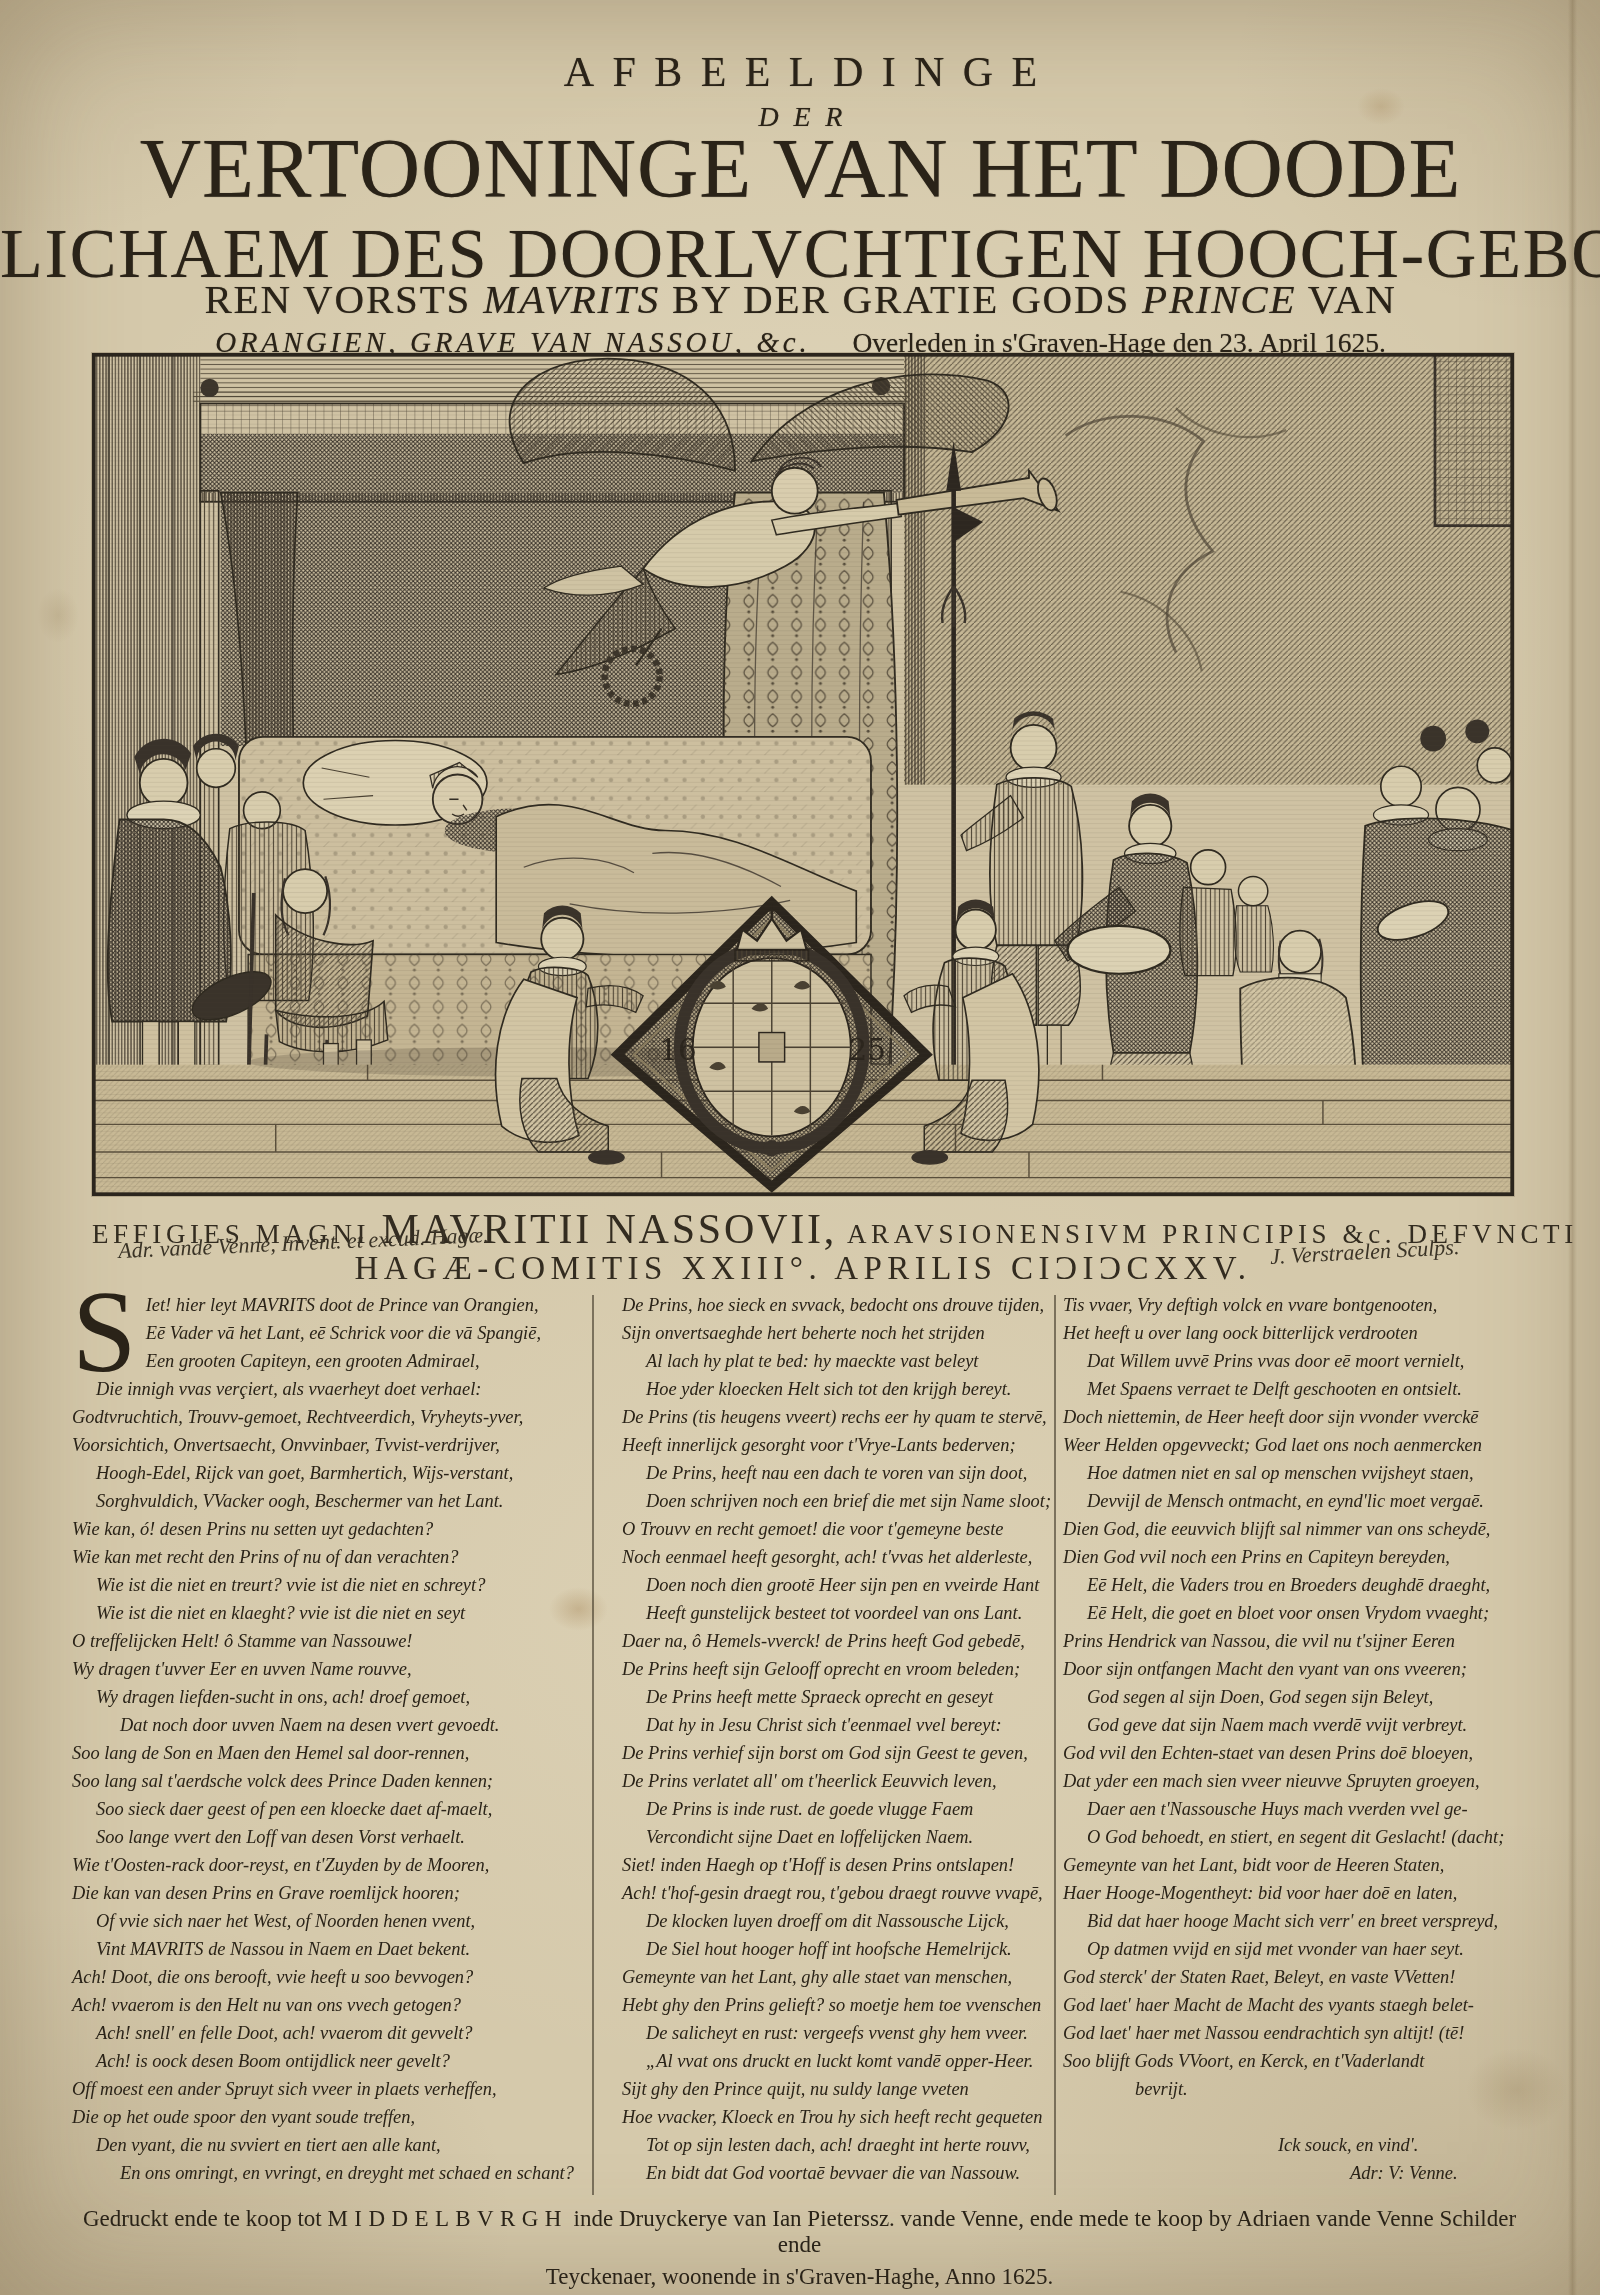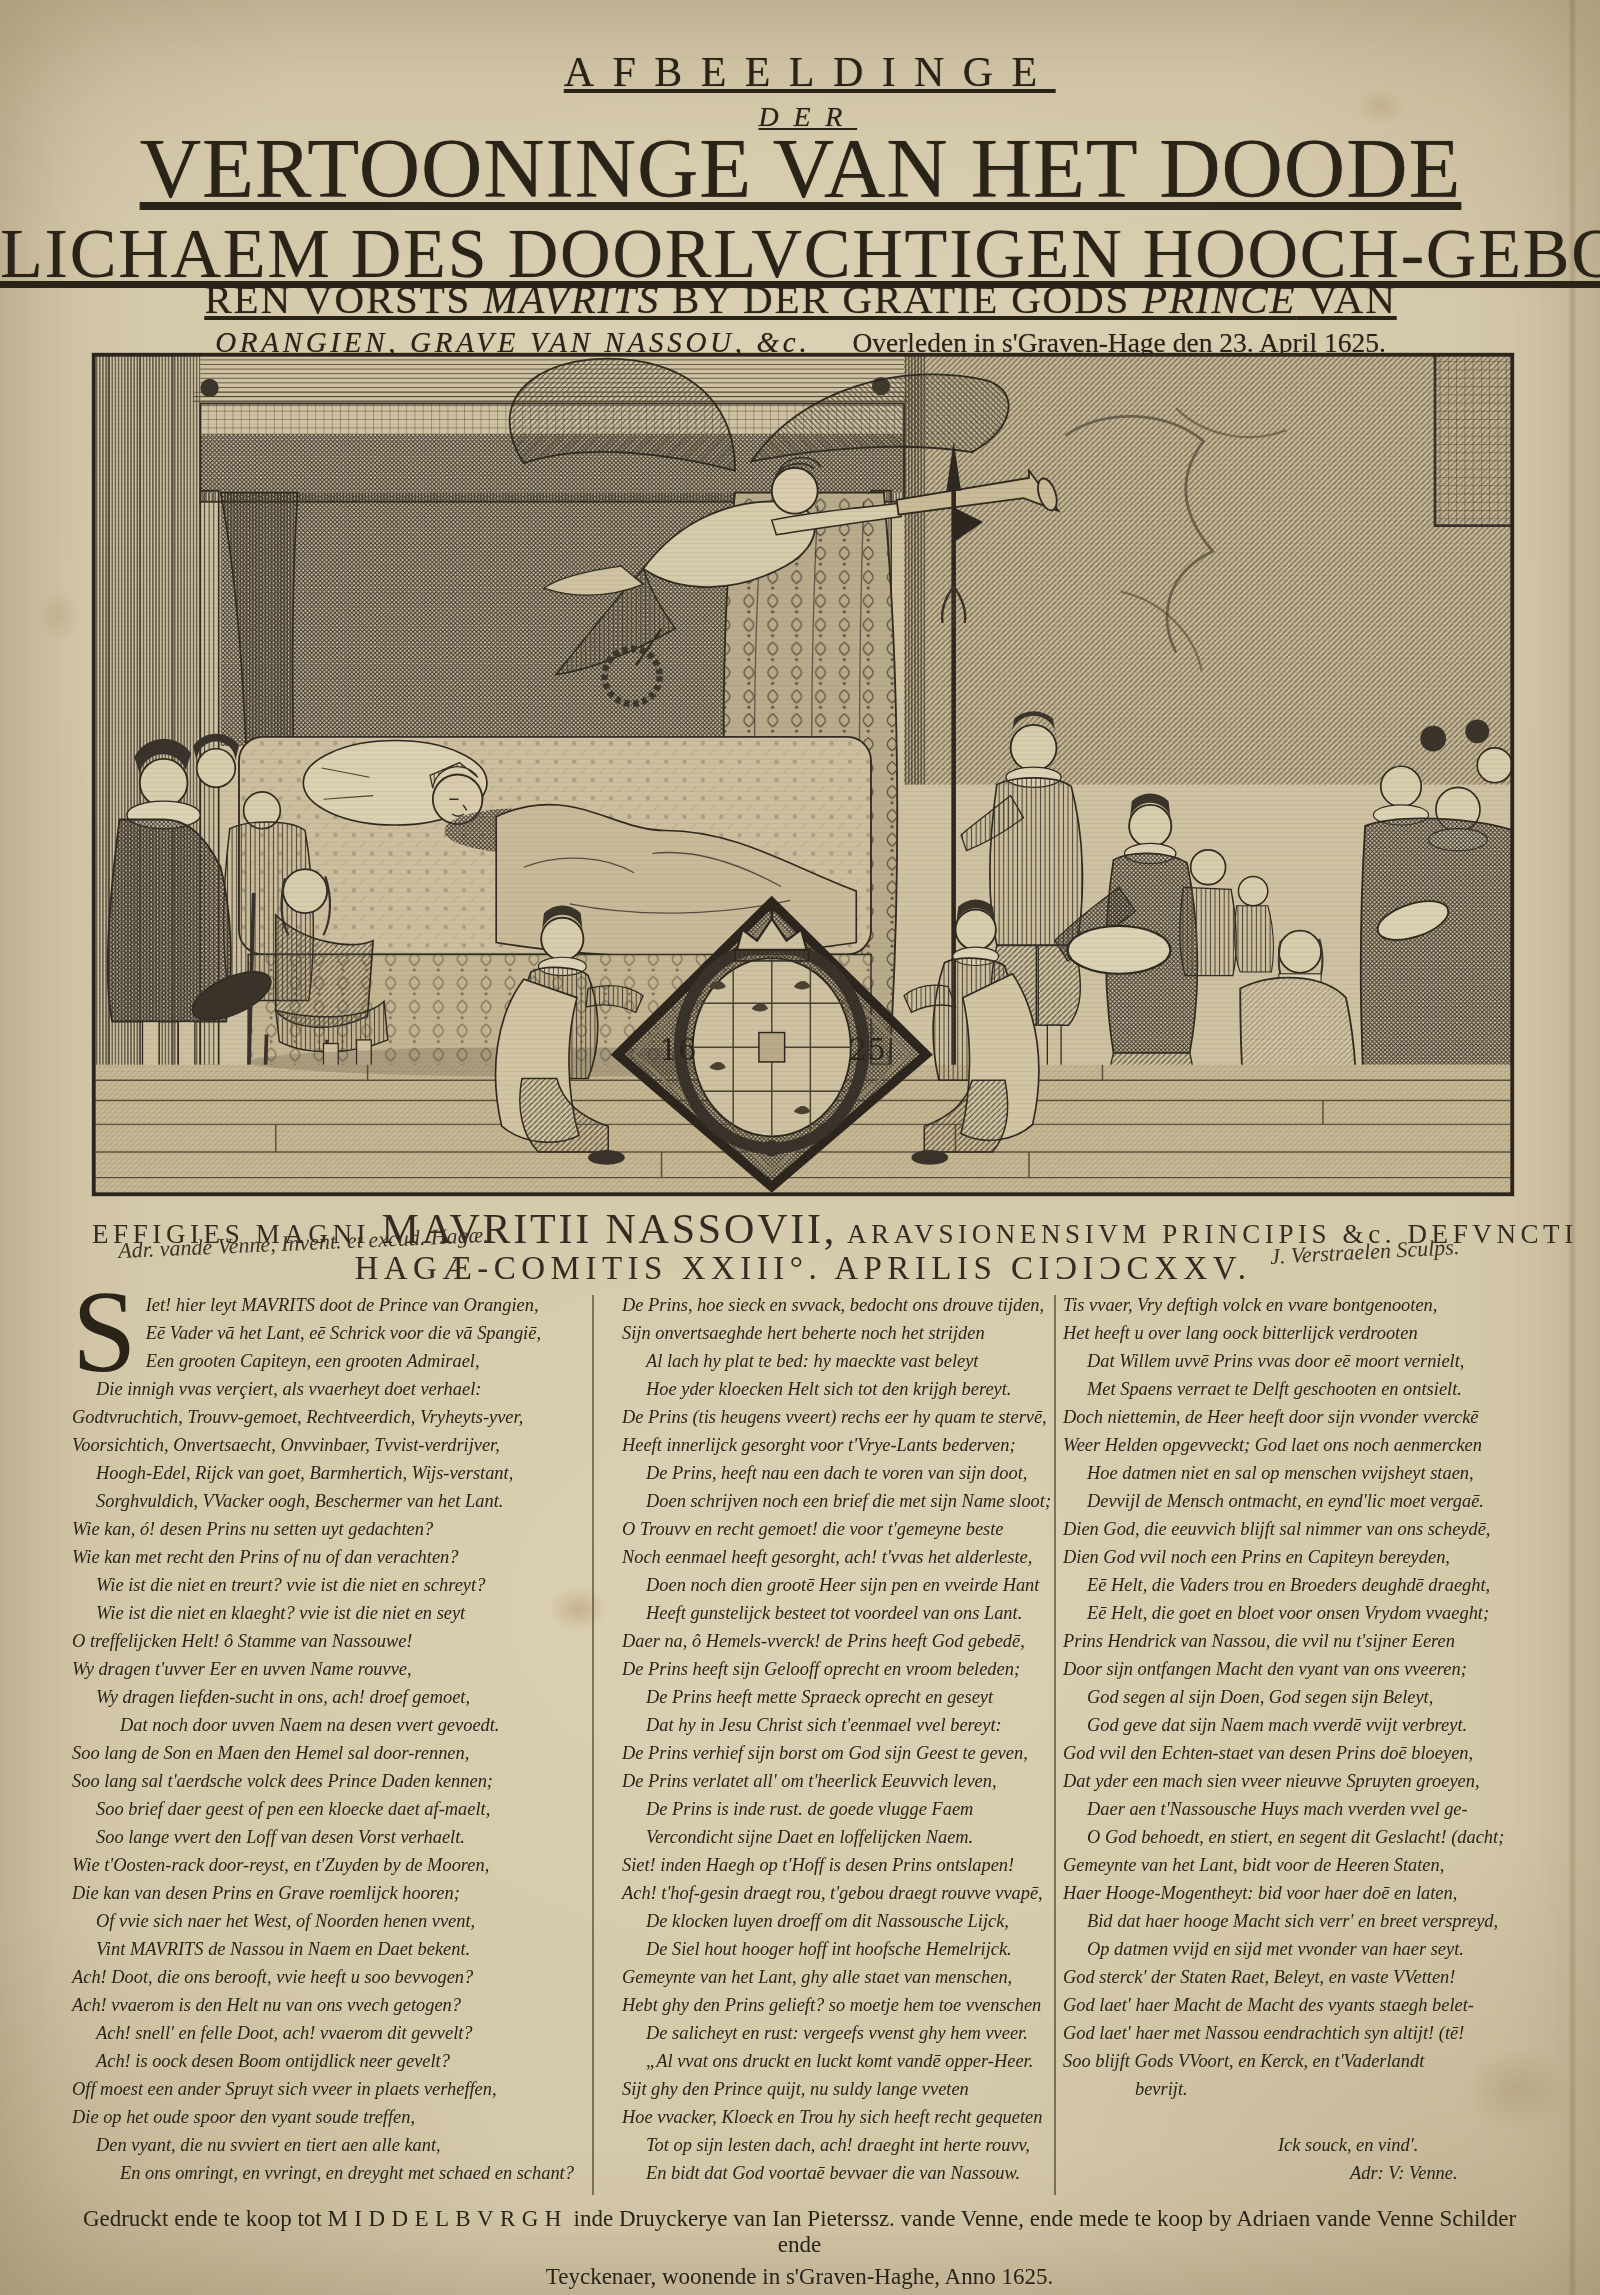--- a/index.html
+++ b/index.html
@@ -30,21 +30,21 @@
   .titleblock{position:absolute;left:0;top:0;width:1601px;text-align:center;}
   .t1{position:absolute;top:48px;width:100%;font-size:42px;letter-spacing:18.4px;text-indent:18.4px;}
   .t2{position:absolute;top:101px;width:100%;font-size:28px;font-style:italic;letter-spacing:14.7px;text-indent:14.7px;}
   .t3{position:absolute;top:119px;width:100%;font-size:85px;letter-spacing:0.9px;white-space:nowrap;}
   .t4{position:absolute;top:214px;width:100%;font-size:70px;letter-spacing:1.8px;white-space:nowrap;}
   .t5{position:absolute;top:275px;width:100%;font-size:41px;letter-spacing:1.8px;white-space:nowrap;}
   .t6{position:absolute;top:326px;width:100%;font-size:27.5px;white-space:nowrap;}
   .t6 .itcaps{font-style:italic;font-size:29px;letter-spacing:3.7px;}
   .t6 .rom{margin-left:42px;font-size:27.5px;}
   .it{font-style:italic;}
-  .titleblock div{color:#2a2318;text-shadow:0 0 0.9px rgba(42,35,24,.55);text-decoration:underline;}
+  .titleblock div{color:#2a2318;text-shadow:0 0 0.9px rgba(42,35,24,.55);}
 
   
   .plate{position:absolute;left:92px;top:353px;width:1422px;height:843px;margin:0;padding:0;
     box-shadow:0 0 0 0.9px rgba(70,58,38,.25), 0 0 24px rgba(92,72,40,.25) inset;}
   .plate svg{display:block;width:100%;height:100%;}
 
   
   .caption{position:absolute;left:92px;top:1199px;width:1422px;height:92px;color:#332c20;}
   .cap1{position:absolute;top:5.5px;width:100%;text-align:center;white-space:nowrap;}
   .cap-small{font-size:27px;letter-spacing:4.6px;}
@@ -369,21 +369,21 @@
           <div class="vline" style="padding-left: 0px;">Wie kan, ó! desen Prins nu setten uyt gedachten?</div>
           <div class="vline" style="padding-left: 0px;">Wie kan met recht den Prins of nu of dan verachten?</div>
           <div class="vline" style="padding-left: 24px;">Wie ist die niet en treurt? vvie ist die niet en schreyt?</div>
           <div class="vline" style="padding-left: 24px;">Wie ist die niet en klaeght? vvie ist die niet en seyt</div>
           <div class="vline" style="padding-left: 0px;">O treffelijcken Helt! ô Stamme van Nassouwe!</div>
           <div class="vline" style="padding-left: 0px;">Wy dragen t'uvver Eer en uvven Name rouvve,</div>
           <div class="vline" style="padding-left: 24px;">Wy dragen liefden-sucht in ons, ach! droef gemoet,</div>
           <div class="vline" style="padding-left: 48px;">Dat noch door uvven Naem na desen vvert gevoedt.</div>
           <div class="vline" style="padding-left: 0px;">Soo lang de Son en Maen den Hemel sal door-rennen,</div>
           <div class="vline" style="padding-left: 0px;">Soo lang sal t'aerdsche volck dees Prince Daden kennen;</div>
-          <div class="vline" style="padding-left: 24px;">Soo brief daer geest of pen een kloecke daet af-maelt,</div>
+          <div class="vline" style="padding-left: 24px;">Soo sieck daer geest of pen een kloecke daet af-maelt,</div>
           <div class="vline" style="padding-left: 24px;">Soo lange vvert den Loff van desen Vorst verhaelt.</div>
           <div class="vline" style="padding-left: 0px;">Wie t'Oosten-rack door-reyst, en t'Zuyden by de Mooren,</div>
           <div class="vline" style="padding-left: 0px;">Die kan van desen Prins en Grave roemlijck hooren;</div>
           <div class="vline" style="padding-left: 24px;">Of vvie sich naer het West, of Noorden henen vvent,</div>
           <div class="vline" style="padding-left: 24px;">Vint MAVRITS de Nassou in Naem en Daet bekent.</div>
           <div class="vline" style="padding-left: 0px;">Ach! Doot, die ons berooft, vvie heeft u soo bevvogen?</div>
           <div class="vline" style="padding-left: 0px;">Ach! vvaerom is den Helt nu van ons vvech getogen?</div>
           <div class="vline" style="padding-left: 24px;">Ach! snell' en felle Doot, ach! vvaerom dit gevvelt?</div>
           <div class="vline" style="padding-left: 24px;">Ach! is oock desen Boom ontijdlick neer gevelt?</div>
           <div class="vline" style="padding-left: 0px;">Off moest een ander Spruyt sich vveer in plaets verheffen,</div>

